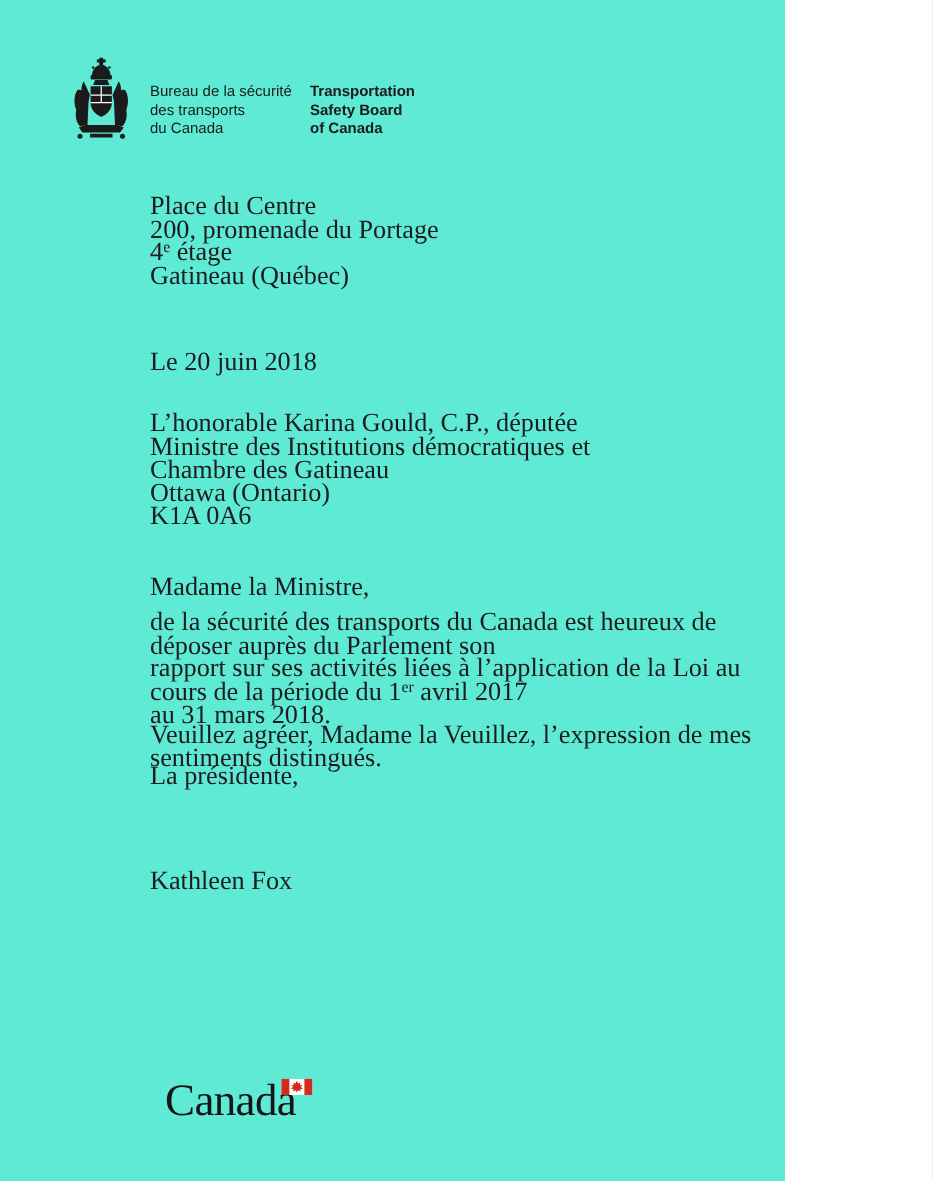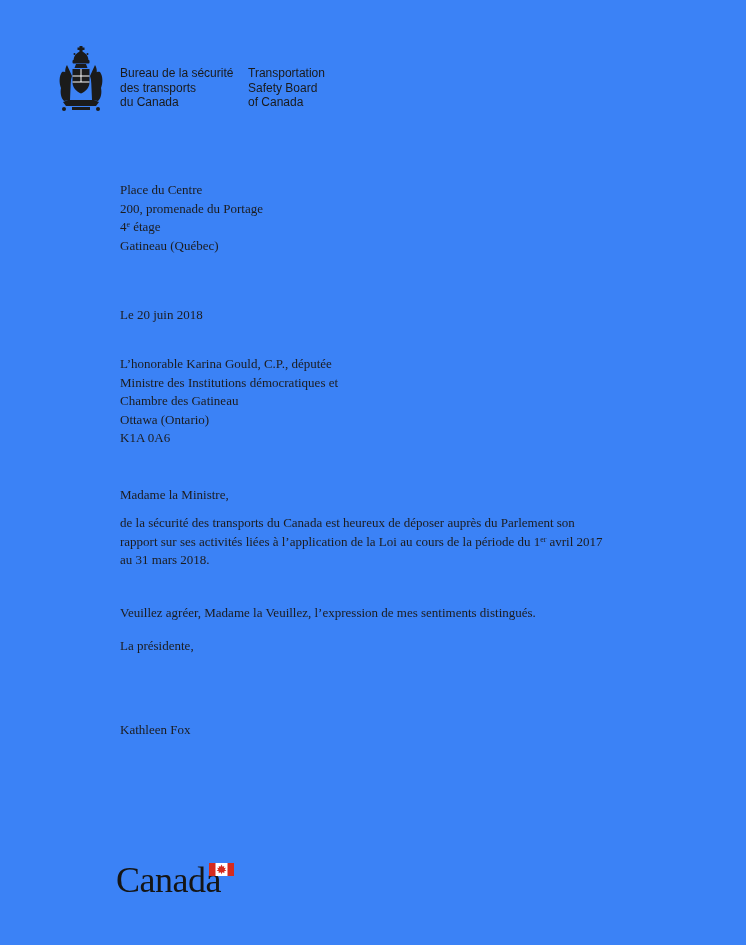--- a/index.html
+++ b/index.html
@@ -1,50 +1,50 @@
 <!DOCTYPE html>
 <html><head>
 <meta charset="utf-8">
 <style>
   html, body { margin: 0; padding: 0; background: #ffffff; }
   #page {
     position: relative;
-    width: 746px;
+    width: 628px;
     height: 945px;
-    background: #3b82f6;
+    background: #5eead4;
     overflow: hidden;
     font-family: "Liberation Serif", serif;
     color: #1c1c1e;
   }
   .abs { position: absolute; }
   .sans { font-family: "Liberation Sans", sans-serif; }
 
   
   .coa { left: 57px; top: 46px; width: 48px; height: 66px; }
   .dept { top: 66px; font-size: 12px; line-height: 14.5px; color: #1a1a1a; }
   .dept-fr { left: 120px; }
-  .dept-en { left: 248px; }
+  .dept-en { left: 248px; font-weight: bold; }
 
   
-  .txt { font-size: 13px; line-height: 18.5px; margin-top: 26px; }
+  .txt { font-size: 21px; line-height: 18.5px; }
   .addr       { left: 120px; top: 155px; }
   .date       { left: 120px; top: 280px; }
   .recipient  { left: 120px; top: 329px; }
   .salutation { left: 120px; top: 460px; }
   .p1         { left: 120px; top: 488px; }
   .p2         { left: 120px; top: 578px; }
   .closing    { left: 120px; top: 611px; }
   .signature  { left: 120px; top: 695px; }
 
   sup.sm { font-size: 0.6em; vertical-align: 0.5em; line-height: 0; }
   em { font-style: italic; }
 
   
   .wordmark {
-    left: 116px; top: 862px;
+    left: 132px; top: 862px;
     font-size: 36px; line-height: 36px;
     letter-spacing: -0.5px;
     color: #151515;
     white-space: nowrap;
   }
   .wordmark .flag {
     position: absolute;
     left: 93px; top: 1px;
     width: 25px; height: 13px;
     display: inline-block;

